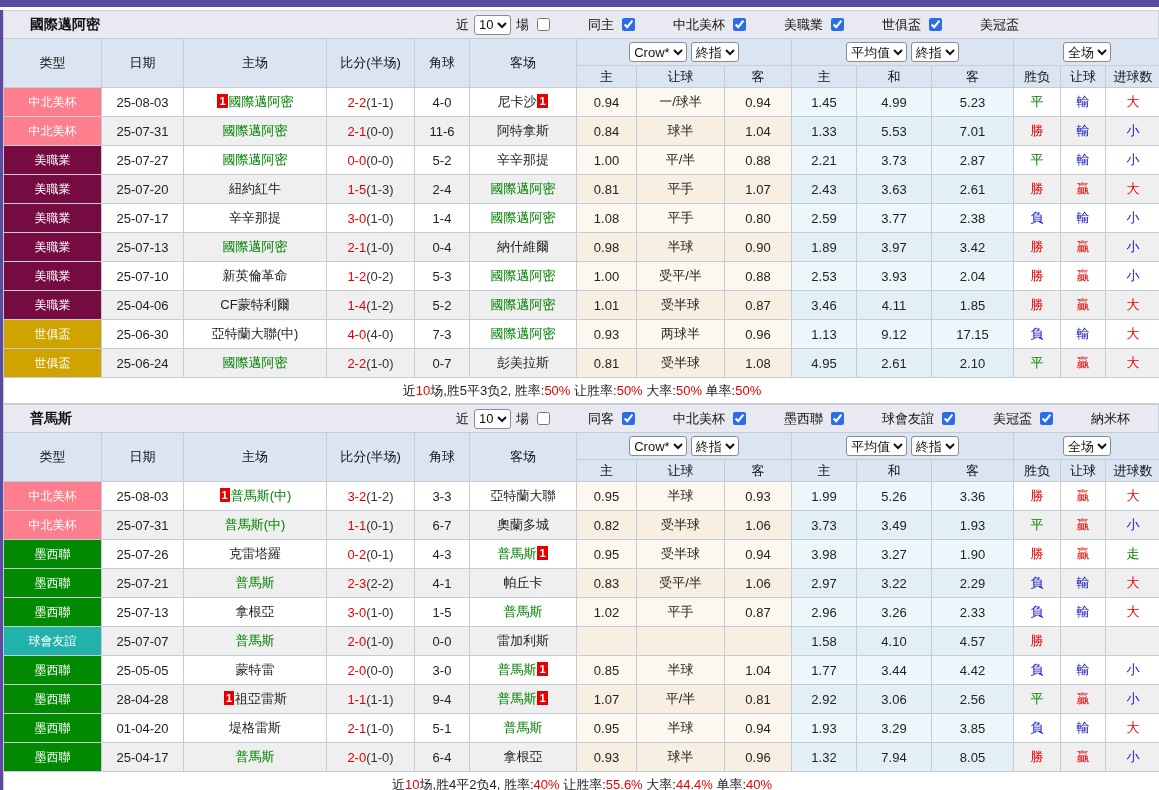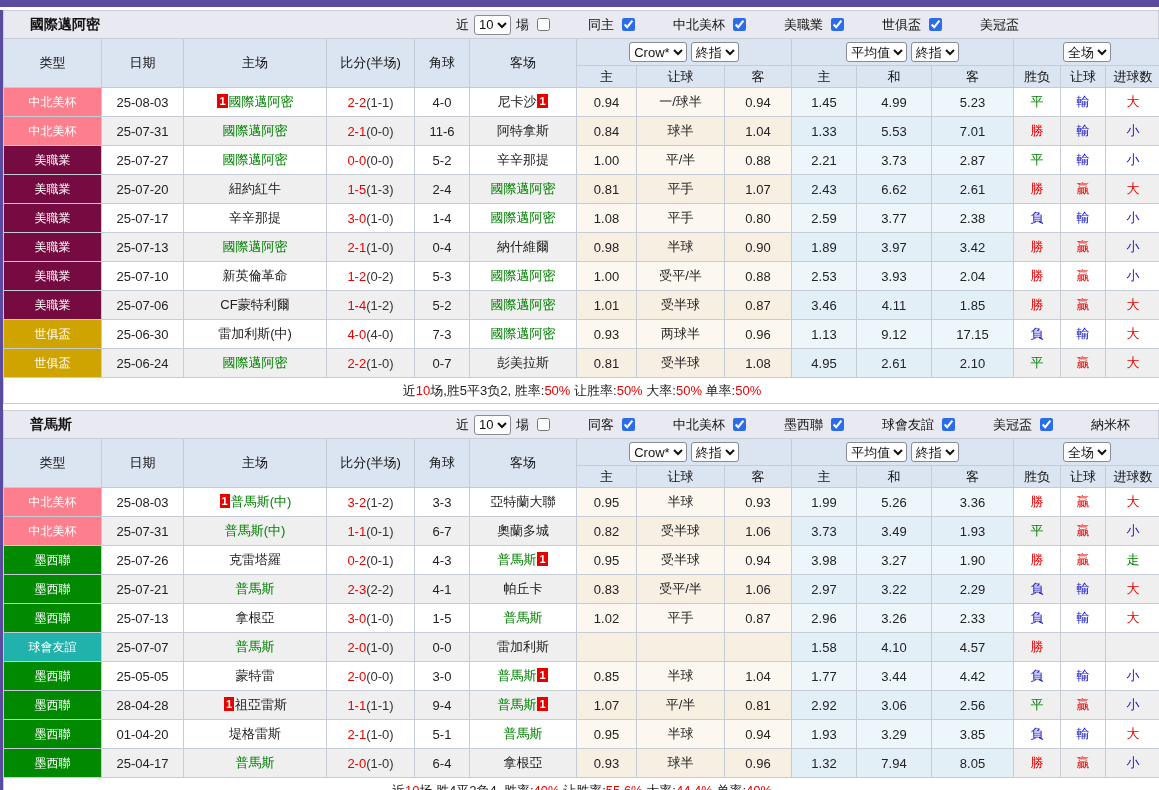--- a/index.html
+++ b/index.html
@@ -1,19 +1,19 @@
 <!DOCTYPE html>
 <html><head>
 <meta charset="utf-8">
 <style>
   html,body{margin:0;padding:0;background:#fff;font-family:"Liberation Sans","DejaVu Sans",sans-serif;}
   body{width:1159px;overflow:hidden;}
   .topbar{height:7px;background:#5b4b9e;}
   .outer{border-left:3px solid #5b4b9e;margin-top:3px;}
-  .section{margin-bottom:6px;}
+  .section{}
   .teambar{height:27px;background:#e9e9f2;border:1px solid #c9ced8;border-bottom:none;
            display:flex;align-items:center;position:relative;font-size:13px;color:#111;}
   .teamname{font-weight:bold;font-size:14px;margin-left:26px;}
   .controls{position:absolute;left:452px;top:0;height:100%;display:flex;align-items:center;gap:2px;white-space:nowrap;}
   .controls select{margin:0 3px;}
   select{font-size:13px;height:20px;border:1px solid #8a8a99;border-radius:3px;background:#fff;color:#111;}
   input[type=checkbox]{width:13px;height:13px;margin:0 2px 0 6px;accent-color:#2b6de8;vertical-align:-2px;}
   label.filter{display:inline-flex;align-items:center;gap:36px;}
   table{border-collapse:collapse;table-layout:fixed;width:1156px;font-size:13px;}
   th,td{border:1px solid #c6ccd6;text-align:center;padding:0;white-space:nowrap;overflow:hidden;}
@@ -169,21 +169,21 @@
             <td class="league" style="background: rgb(117, 11, 65);">美職業</td>
             <td>25-07-20</td>
             <td><span class="dark">紐約紅牛</span></td>
             <td><span class="sc">1-5</span><span class="half">(1-3)</span></td>
             <td>2-4</td>
             <td><span class="green">國際邁阿密</span></td>
             <td class="c-crow">0.81</td>
             <td class="c-crow">平手</td>
             <td class="c-crow">1.07</td>
             <td class="c-avg">2.43</td>
-            <td class="c-avg">6.62</td>
+            <td class="c-avg">3.63</td>
             <td class="c-avg">2.61</td>
             <td style="color: rgb(230, 0, 0);">勝</td>
             <td style="color: rgb(230, 0, 0);">贏</td>
             <td style="color: rgb(230, 0, 0);">大</td>
           </tr>
           <tr>
             <td class="league" style="background: rgb(117, 11, 65);">美職業</td>
             <td>25-07-17</td>
             <td><span class="dark">辛辛那提</span></td>
             <td><span class="sc">3-0</span><span class="half">(1-0)</span></td>
@@ -228,39 +228,39 @@
             <td class="c-crow">0.88</td>
             <td class="c-avg">2.53</td>
             <td class="c-avg">3.93</td>
             <td class="c-avg">2.04</td>
             <td style="color: rgb(230, 0, 0);">勝</td>
             <td style="color: rgb(230, 0, 0);">贏</td>
             <td style="color: rgb(20, 20, 204);">小</td>
           </tr>
           <tr>
             <td class="league" style="background: rgb(117, 11, 65);">美職業</td>
-            <td>25-07-06</td>
+            <td>25-04-06</td>
             <td><span class="dark">CF蒙特利爾</span></td>
             <td><span class="sc">1-4</span><span class="half">(1-2)</span></td>
             <td>5-2</td>
             <td><span class="green">國際邁阿密</span></td>
             <td class="c-crow">1.01</td>
             <td class="c-crow">受半球</td>
             <td class="c-crow">0.87</td>
             <td class="c-avg">3.46</td>
             <td class="c-avg">4.11</td>
             <td class="c-avg">1.85</td>
             <td style="color: rgb(230, 0, 0);">勝</td>
             <td style="color: rgb(230, 0, 0);">贏</td>
             <td style="color: rgb(230, 0, 0);">大</td>
           </tr>
           <tr>
             <td class="league" style="background: rgb(207, 163, 0);">世俱盃</td>
             <td>25-06-30</td>
-            <td><span class="dark">雷加利斯(中)</span></td>
+            <td><span class="dark">亞特蘭大聯(中)</span></td>
             <td><span class="sc">4-0</span><span class="half">(4-0)</span></td>
             <td>7-3</td>
             <td><span class="green">國際邁阿密</span></td>
             <td class="c-crow">0.93</td>
             <td class="c-crow">两球半</td>
             <td class="c-crow">0.96</td>
             <td class="c-avg">1.13</td>
             <td class="c-avg">9.12</td>
             <td class="c-avg">17.15</td>
             <td style="color: rgb(20, 20, 204);">負</td>

